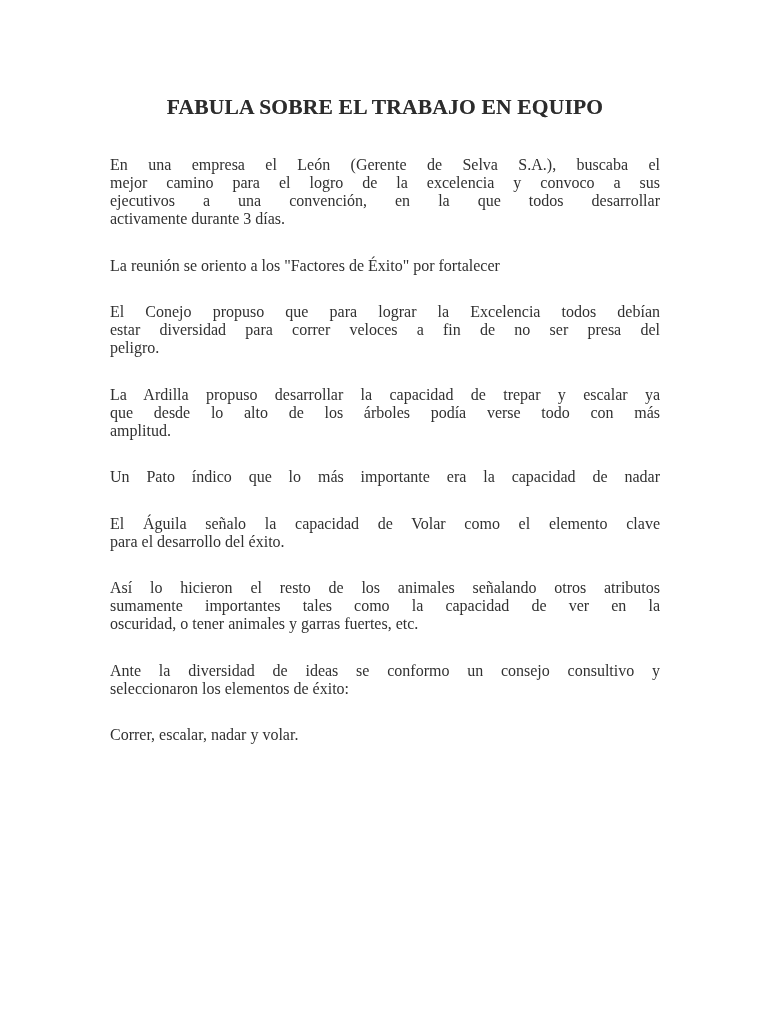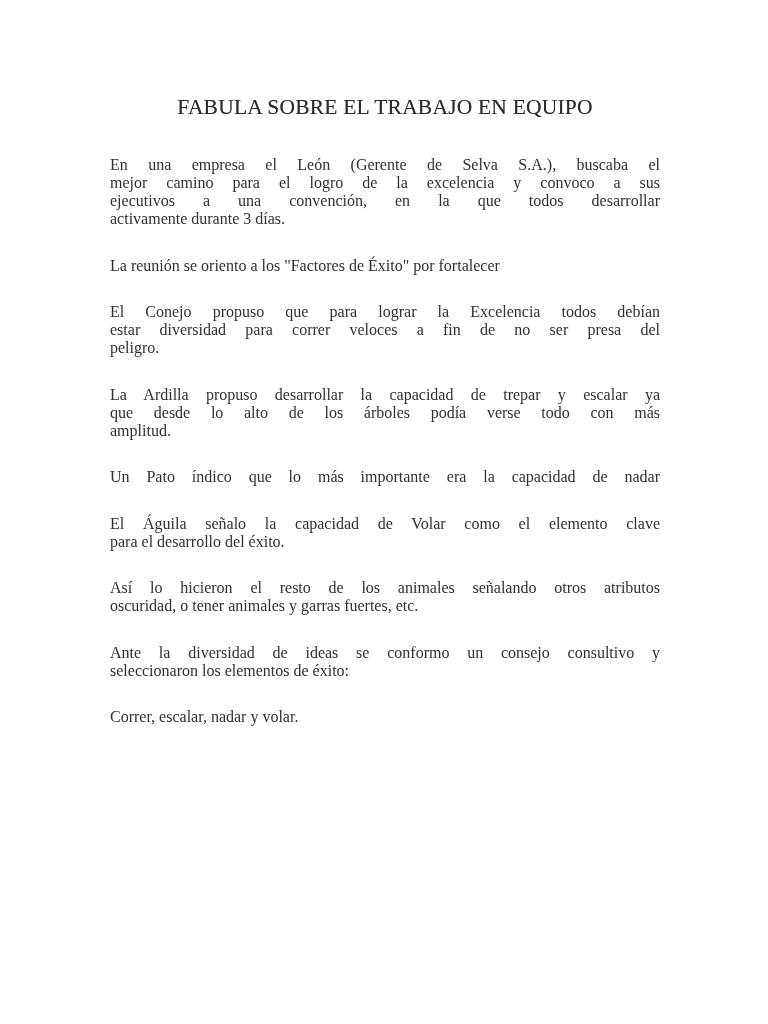--- a/index.html
+++ b/index.html
@@ -21,21 +21,21 @@
     left: 110px;
     top: 0;
     width: 550px;
     padding-top: 93px;
     box-sizing: content-box;
   }
   .title {
     margin: 0 0 34px 0;
     font-size: 21.5px;
     line-height: 29px;
-    font-weight: normal;
+    font-weight: bold;
     text-align: center;
     letter-spacing: 0.2px;
     color: #2c2c2c;
     text-shadow: 0 0 0.5px rgba(60,60,60,0.55);
   }
   .para {
     margin: 0 0 28.5px 0;
     font-size: 19px;
     line-height: 28.5px;
     text-shadow: 0 0 0.5px rgba(70,70,70,0.45);
@@ -91,20 +91,21 @@
 
     <p class="para">
       </p>
       <div class="line">El Águila señalo la capacidad de Volar como el elemento clave</div>
       <div class="line last">para el desarrollo del éxito.</div>
     <p></p>
 
     <p class="para">
       </p>
       <div class="line">Así lo hicieron el resto de los animales señalando otros atributos</div>
+      <div class="line">sumamente importantes tales como la capacidad de ver en la</div>
       <div class="line last">oscuridad, o tener animales y garras fuertes, etc.</div>
     <p></p>
 
     <p class="para">
       </p>
       <div class="line">Ante la diversidad de ideas se conformo un consejo consultivo y</div>
       <div class="line last">seleccionaron los elementos de éxito:</div>
     <p></p>
 
     <p class="para">

